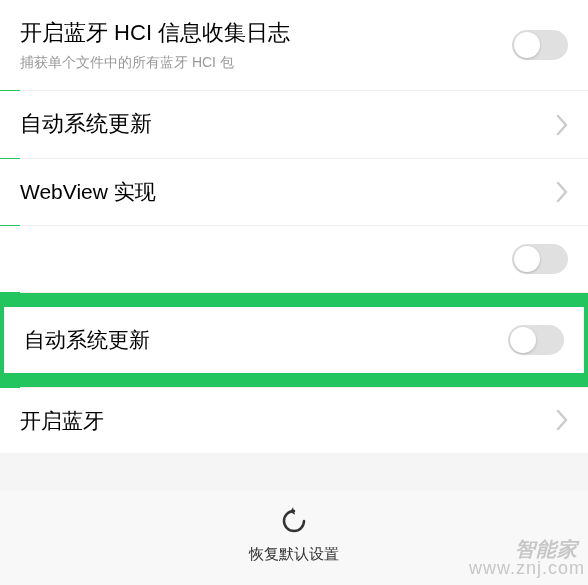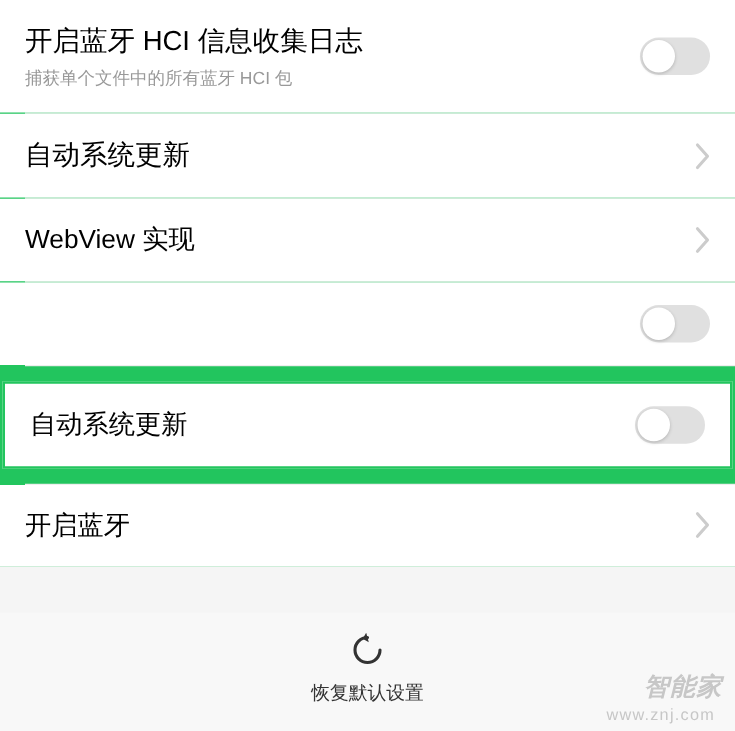--- a/index.html
+++ b/index.html
@@ -102,23 +102,23 @@
       right: 10px;
       bottom: 22px;
       font-size: 20px;
       font-style: italic;
       font-weight: 600;
       color: rgba(150, 150, 150, 0.5);
       letter-spacing: 1px;
     }
     .watermark-sub {
       position: absolute;
-      right: 16px;
+      right: 3px;
       bottom: 6px;
-      font-size: 13px;
+      font-size: 18px;
       color: rgba(150, 150, 150, 0.5);
       letter-spacing: 1px;
       margin-top: 20px;
     }
   </style>
 </head>
 <body>
 
 <div class="settings-list">
 

